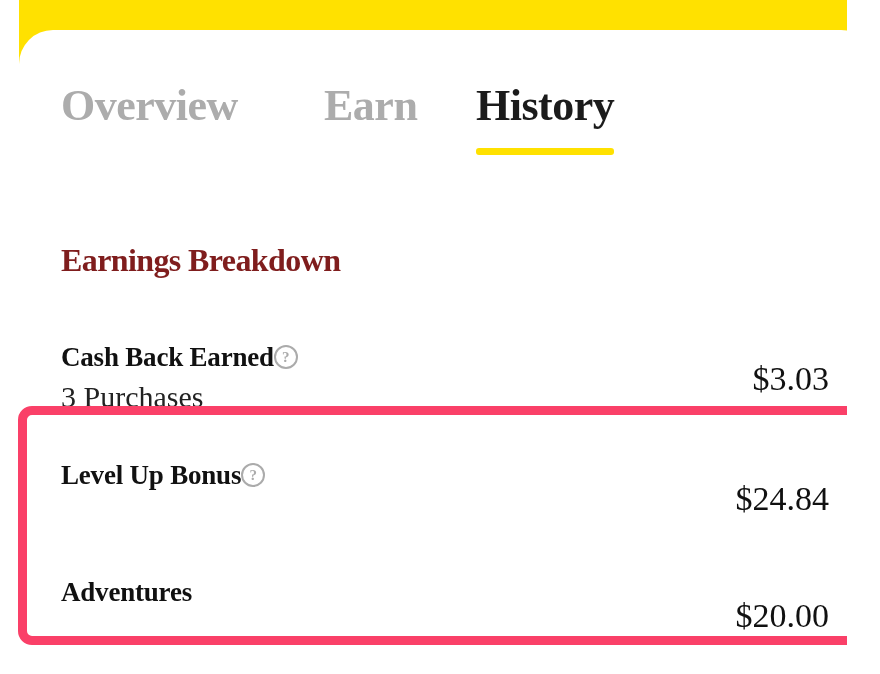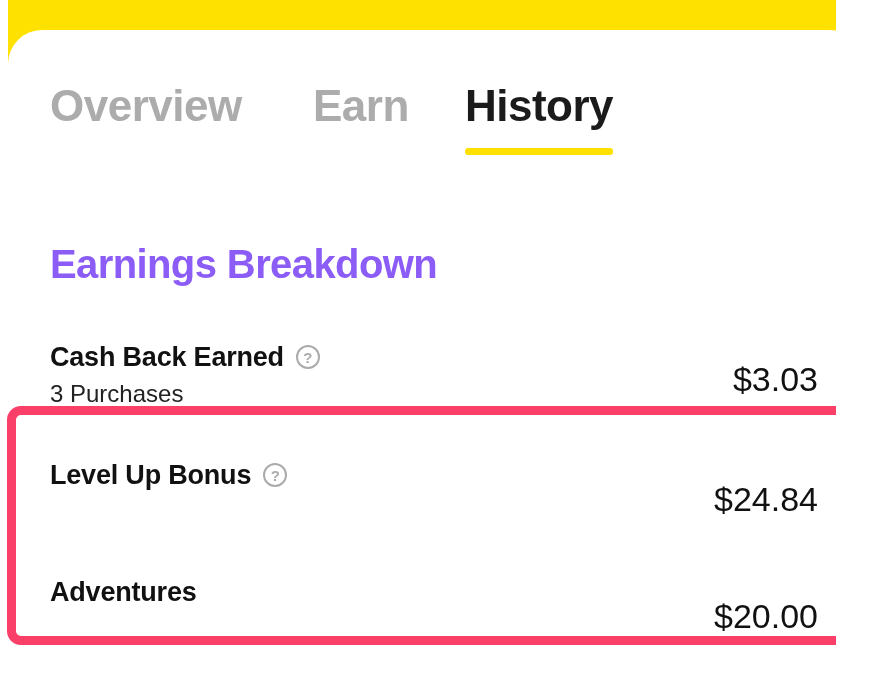--- a/index.html
+++ b/index.html
@@ -12,24 +12,25 @@
     height: 674px;
     background: #ffffff;
     font-family: "Liberation Sans", sans-serif;
     overflow: hidden;
     position: relative;
   }
 
   
   #app-frame {
     position: absolute;
-    left: 0; top: 0;
+    left: 11px; top: 0;
     width: 836px;
     height: 674px;
     overflow: hidden;
+    font-family: Liberation Serif, serif;
   }
   #yellow-banner {
     position: absolute;
     left: 8px;
     top: 0;
     width: 856px;
     height: 120px;
     background: var(--brand-yellow, #FFE100);
   }
   #content-card {
@@ -77,55 +78,54 @@
   }
   #tab-overview { left: 42px; }
   #tab-earn     { left: 305px; }
   #tab-history  { left: 457px; }
 
   
   #section-heading {
     position: absolute;
     left: 42px;
     top: 212px;
-    font-size: 40px;
+    font-size: 32px;
     font-weight: 700;
     letter-spacing: -0.6px;
-    color: #8b5cf6;
+    color: #7f1d1d;
     white-space: nowrap;
   }
 
   
   .row {
     position: absolute;
     left: 0;
     width: 856px;
     height: 78px;
   }
   .row-left {
     position: absolute;
     left: 42px;
     top: 0;
   }
   .row-title-line {
     display: flex;
     align-items: center;
-    gap: 12px;
     height: 34px;
   }
   .row-title {
     font-size: 27px;
     font-weight: 700;
     color: #111111;
     letter-spacing: -0.2px;
     white-space: nowrap;
   }
   .row-sub {
     margin-top: 6px;
-    font-size: 24px;
+    font-size: 30px;
     font-weight: 400;
     color: #222222;
     white-space: nowrap;
   }
   .row-amount {
     position: absolute;
     right: 46px;
     top: 6px;
     font-size: 34px;
     font-weight: 400;

